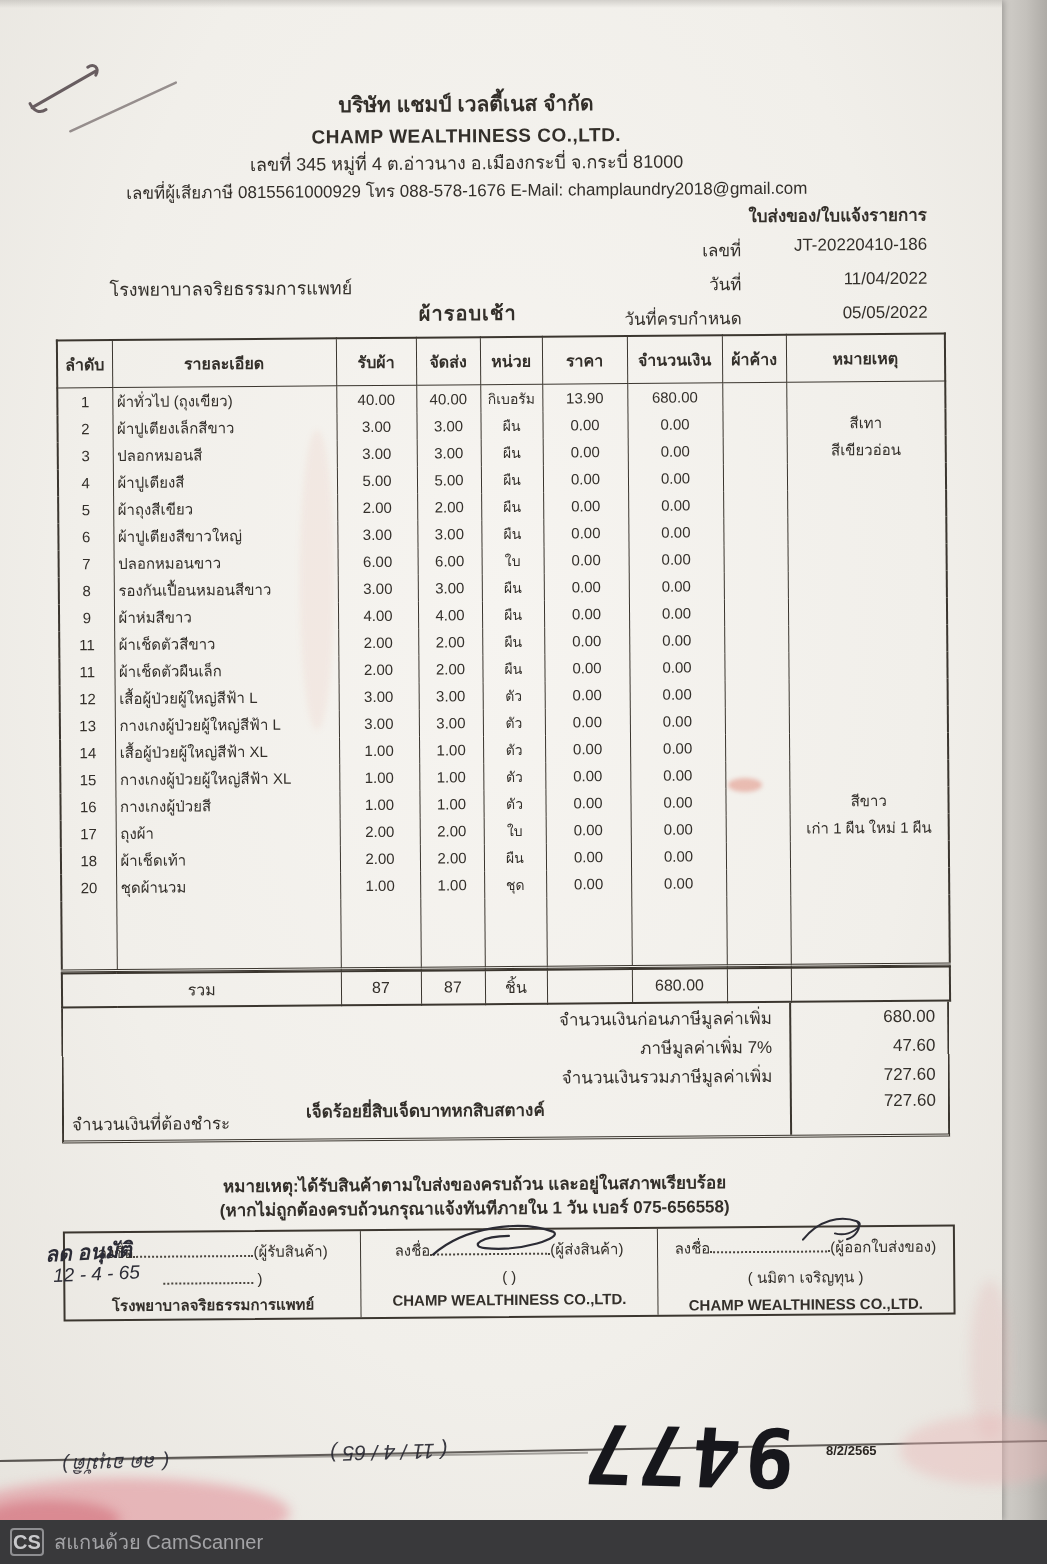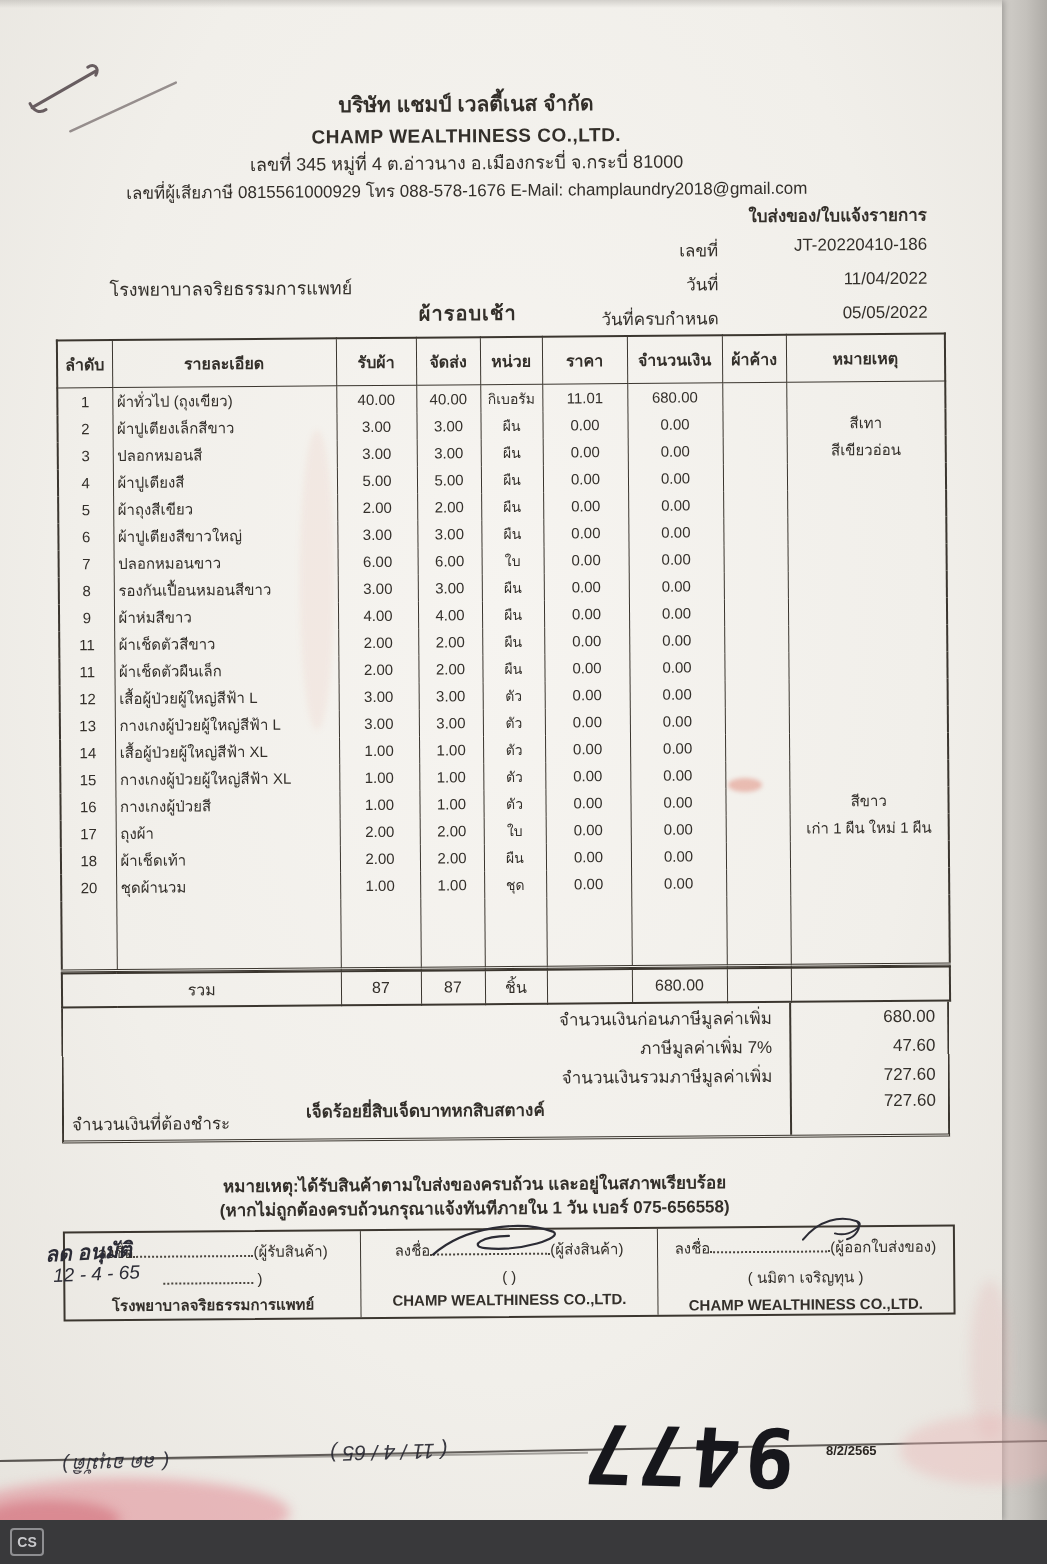--- a/index.html
+++ b/index.html
@@ -30,21 +30,21 @@
 
   
   .co-head{position:absolute;left:0;top:88px;width:940px;text-align:center;line-height:1.55;}
   .co-th{font-size:21px;font-weight:bold;}
   .co-en{font-size:19px;font-weight:bold;letter-spacing:.5px;}
   .co-addr{font-size:18px;}
   .co-tax{font-size:17px;}
 
   .docinfo{position:absolute;right:72px;top:204px;font-size:17px;}
   .docinfo .row{display:flex;justify-content:flex-end;margin-bottom:7px;}
-  .docinfo .lbl{text-align:right;margin-right:39px;}
+  .docinfo .lbl{text-align:right;margin-right:16px;}
   .docinfo .val{width:170px;text-align:right;}
   .doctype{font-weight:bold;}
 
   .customer{position:absolute;left:112px;top:272px;font-size:18px;}
   .sheet-title{position:absolute;left:0;top:297px;width:940px;text-align:center;
     font-size:20px;font-weight:bold;letter-spacing:1px;}
 
   
   .tblwrap{position:absolute;left:58px;top:336px;width:890px;}
   table.items{border-collapse:collapse;table-layout:fixed;width:888px;
@@ -110,21 +110,21 @@
     transform:rotate(181.5deg) skewX(-4deg);font-family:"DejaVu Sans Mono",monospace;}
   .print-date{position:absolute;left:826px;top:1443px;font-size:13px;font-weight:bold;color:#2a2622;}
 
   
   .topmark{position:absolute;left:22px;top:42px;}
 
   
   .footer{position:absolute;left:0;bottom:0;width:1047px;height:44px;background:#39393b;
     display:flex;align-items:center;}
   .cs-logo{margin-left:10px;width:30px;height:24px;border:2.5px solid #8f8f92;border-radius:4px;
-    color:#c9c9cc;font-size:14px;font-weight:bold;display:flex;align-items:center;justify-content:center;}
+    color:#c9c9cc;font-size:20px;font-weight:bold;display:flex;align-items:center;justify-content:center;}
   .cs-text{margin-left:10px;color:#a3a3a6;font-size:20px;}
 </style>
 </head>
 <body>
 
 <div class="stage">
   <div class="sheet-behind"></div>
 
   <div class="paper">
     <div class="smudge d"></div>
@@ -192,21 +192,21 @@
                 <th>หมายเหตุ</th>
               </tr>
             </thead>
           <tbody id="items-body">
               <tr>
                 <td class="c-no">1</td>
                 <td class="c-desc">ผ้าทั่วไป (ถุงเขียว)</td>
                 <td class="c-num">40.00</td>
                 <td class="c-num">40.00</td>
                 <td class="c-unit">กิเบอรัม</td>
-                <td class="c-num">11.01</td>
+                <td class="c-num">13.90</td>
                 <td class="c-num">680.00</td>
                 <td class="c-num"></td>
                 <td class="c-remark"></td>
               </tr>
               <tr>
                 <td class="c-no">2</td>
                 <td class="c-desc">ผ้าปูเตียงเล็กสีขาว</td>
                 <td class="c-num">3.00</td>
                 <td class="c-num">3.00</td>
                 <td class="c-unit">ผืน</td>
@@ -507,14 +507,15 @@
   <span class="under-hand uh2">( 11 / 4 / 65 )</span>
   <div class="big-num">9477</div>
   <div class="print-date">8/2/2565</div>
 
   <div class="smudge a"></div>
   <div class="smudge b"></div>
   <div class="smudge c"></div>
 
   <div class="footer">
     <div class="cs-logo">CS</div>
+    <div class="cs-text">สแกนด้วย CamScanner</div>
   </div>
 </div>
 
 </body></html>

